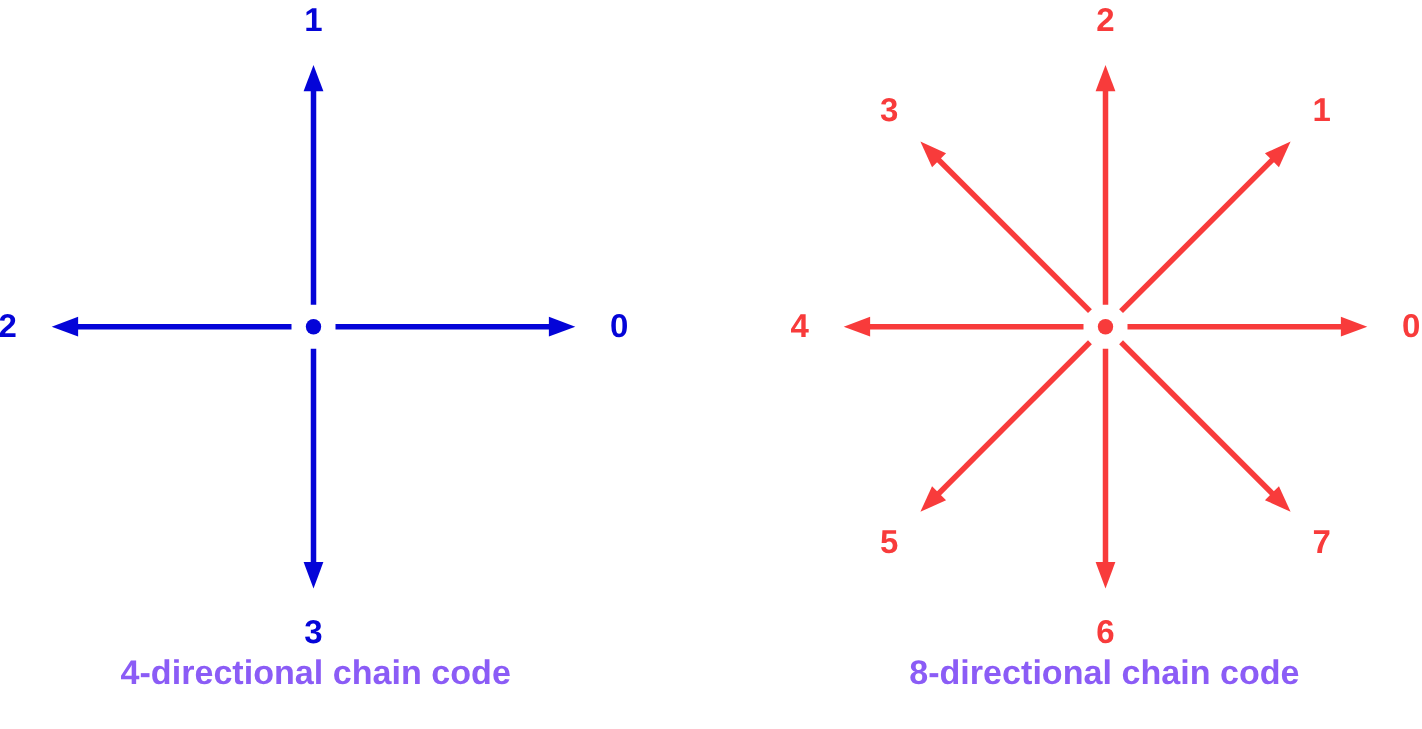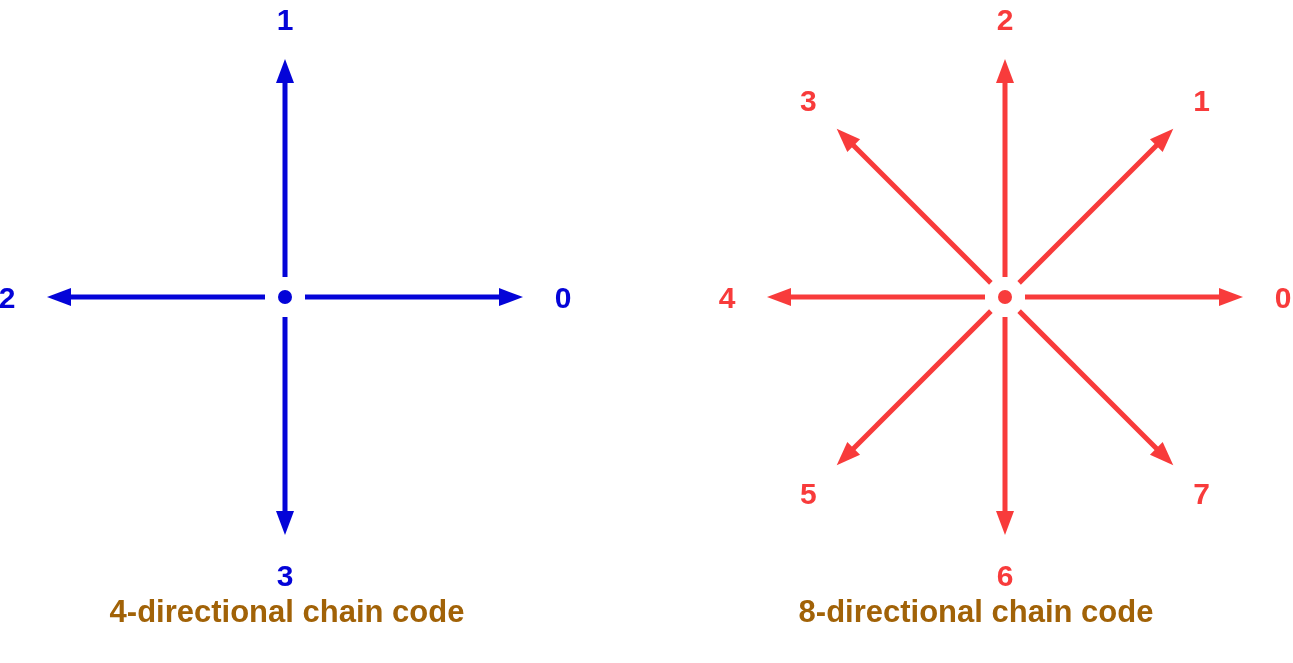--- a/index.html
+++ b/index.html
@@ -20,26 +20,26 @@
     position: absolute;
     left: 0;
     top: 0;
   }
   .diagram-title {
     position: absolute;
     top: 594px;
     transform: translateX(-50%);
     font-size: 31px;
     font-weight: bold;
-    color: #a16207;
+    color: #8b5cf6;
     white-space: nowrap;
     letter-spacing: 0px;
   }
   .diagram-title.left { left: 287px; }
-  .diagram-title.right { left: 976px; }
+  .diagram-title.right { left: 1004px; }
   svg text {
     font-family: "Liberation Sans", sans-serif;
     font-weight: bold;
     font-size: 30px;
   }
 </style>
 </head>
 <body style="background: rgb(255, 255, 255);">
 
 <div class="figure">

